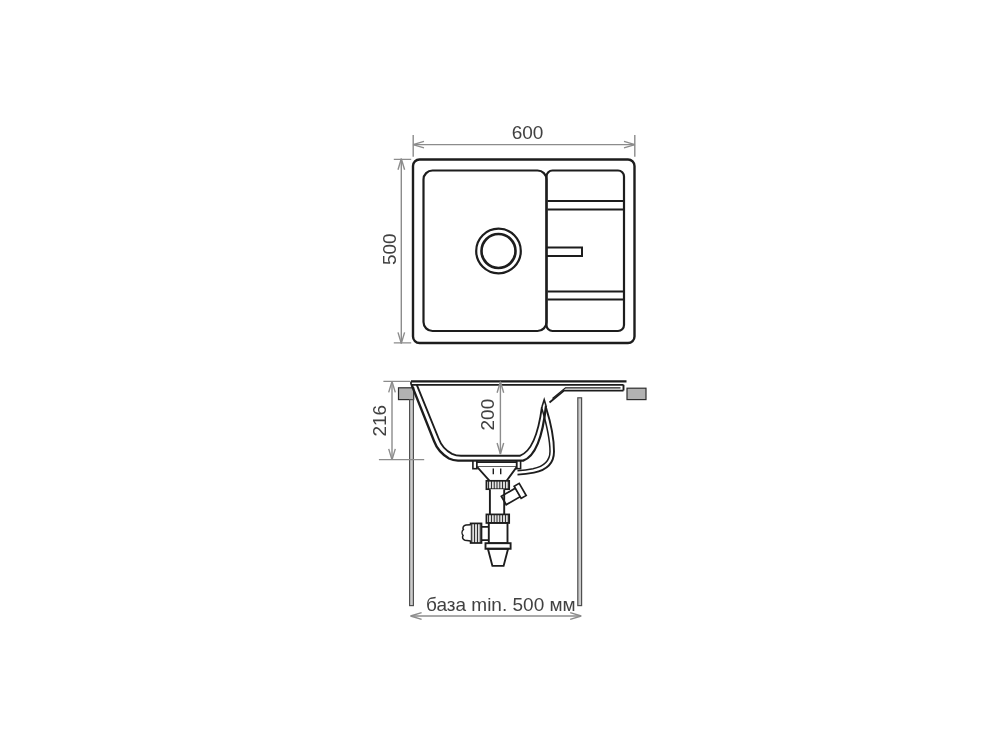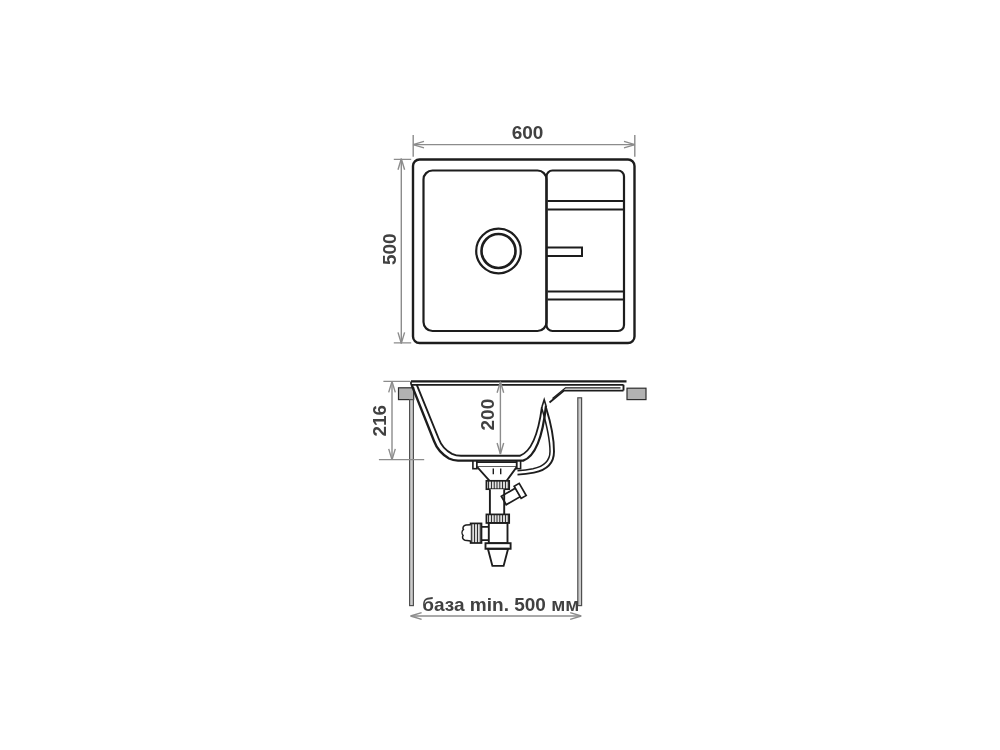--- a/index.html
+++ b/index.html
@@ -9,21 +9,20 @@
     width: 1000px;
     height: 750px;
     overflow: hidden;
     font-family: "Liberation Sans", "DejaVu Sans", sans-serif;
   }
   .canvas {
     position: relative;
     width: 1000px;
     height: 750px;
     background: #ffffff;
-    font-weight: bold;
   }
   svg { display: block; }
   .outline { stroke: #1d1d1d; fill: none; }
   .dim { stroke: #8c8c8c; fill: none; stroke-width: 1.4; }
   .dimtext {
     fill: #414141;
     font-size: 19px;
     font-family: "Liberation Sans", "DejaVu Sans", sans-serif;
   }
 </style>

